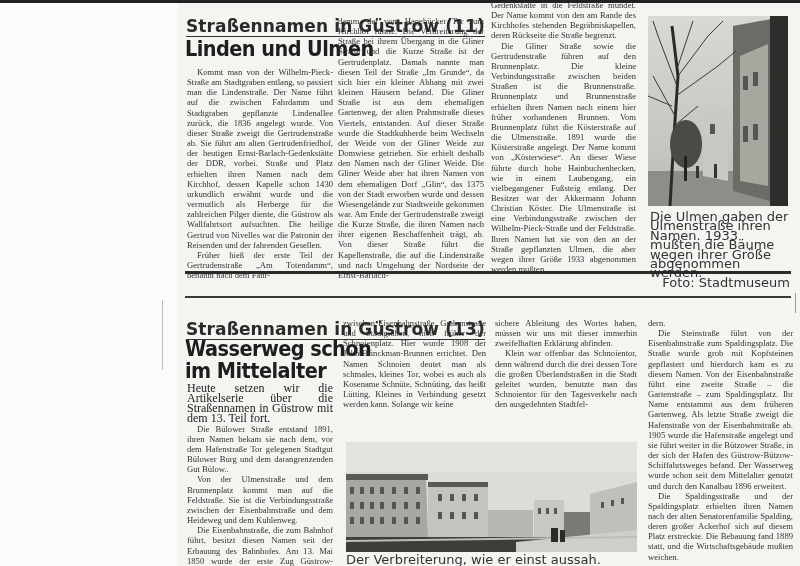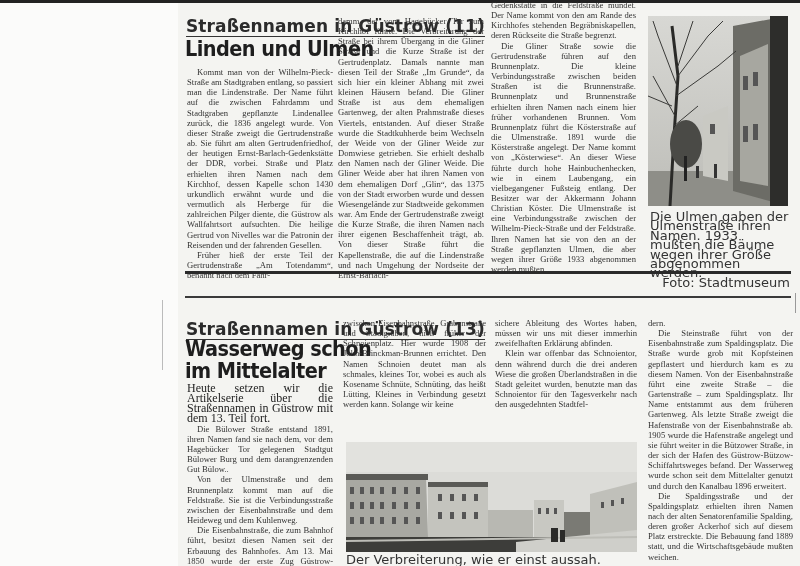--- a/index.html
+++ b/index.html
@@ -113,32 +113,32 @@
 
 <section>
   <div class="kicker" style="left:186px; top:319px;">Straßennamen in Güstrow (13)</div>
   <div class="headline" style="left:185px; top:338px;">
     <div>Wasserweg schon</div>
     <div>im Mittelalter</div>
   </div>
 
   <div class="col" style="left:187px; top:383px; width:146px;">
     <p class="intro noind">Heute setzen wir die Artikelserie über die Straßennamen in Güstrow mit dem 13. Teil fort.</p>
-    <p>Die Bülower Straße entstand 1891, ihren Namen fand sie nach dem, vor dem Hagebücker Tor gelegenen Stadtgut Bülower Burg und dem darangrenzenden Gut Bülow..</p>
+    <p>Die Bülower Straße entstand 1891, ihren Namen bekam sie nach dem, vor dem Hafenstraße Tor gelegenen Stadtgut Bülower Burg und dem darangrenzenden Gut Bülow..</p>
     <p>Von der Ulmenstraße und dem Brunnenplatz kommt man auf die Feldstraße. Sie ist die Verbindungsstraße zwischen der Eisenbahnstraße und dem Heideweg und dem Kuhlenweg.</p>
     <p>Die Eisenbahnstraße, die zum Bahnhof führt, besitzt diesen Namen seit der Erbauung des Bahnhofes. Am 13. Mai 1850 wurde der erste Zug Güstrow-Bützow abgefertigt. Die alte Bezeichnung war Am Damm vor dem Schnoientor zur Nebel. Der Platz rechtsseitig der Schnoienbrücke,</p>
   </div>
 
   <div class="col" style="left:343px; top:318px; width:143px;">
     <p class="noind">zwischen Eisenbahnstraße, Grabenstraße und Stadtgraben, hieß früher der Schnoienplatz. Hier wurde 1908 der John-Brinckman-Brunnen errichtet. Den Namen Schnoien deutet man als schmales, kleines Tor, wobei es auch als Kosename Schnüte, Schnüting, das heißt Lütting, Kleines in Verbindung gesetzt werden kann. Solange wir keine</p>
   </div>
 
   <div class="col" style="left:495px; top:318px; width:142px;">
     <p class="noind">sichere Ableitung des Wortes haben, müssen wir uns mit dieser immerhin zweifelhaften Erklärung abfinden.</p>
-    <p>Klein war offenbar das Schnoientor, denn während durch die drei anderen Wiese die großen Überlandstraßen in die Stadt geleitet wurden, benutzte man das Schnoientor für den Tagesverkehr nach den ausgedehnten Stadtfel-</p>
+    <p>Klein war offenbar das Schnoientor, denn während durch die drei dessen Tore die großen Überlandstraßen in die Stadt geleitet wurden, benutzte man das Schnoientor für den Tagesverkehr nach den ausgedehnten Stadtfel-</p>
   </div>
 
   <div class="col" style="left:648px; top:318px; width:145px;">
     <p class="noind">dern.</p>
     <p>Die Steinstraße führt von der Eisenbahnstraße zum Spaldingsplatz. Die Straße wurde grob mit Kopfsteinen gepflastert und hierdurch kam es zu diesem Namen. Von der Eisenbahnstraße führt eine zweite Straße – die Gartenstraße – zum Spaldingsplatz. Ihr Name entstammt aus dem früheren Gartenweg. Als letzte Straße zweigt die Hafenstraße von der Eisenbahnstraße ab. 1905 wurde die Hafenstraße angelegt und sie führt weiter in die Bützower Straße, in der sich der Hafen des Güstrow-Bützow-Schiffahrtsweges befand. Der Wasserweg wurde schon seit dem Mittelalter genutzt und durch den Kanalbau 1896 erweitert.</p>
     <p>Die Spaldingsstraße und der Spaldingsplatz erhielten ihren Namen nach der alten Senatorenfamilie Spalding, deren großer Ackerhof sich auf diesem Platz erstreckte. Die Bebauung fand 1889 statt, und die Wirtschaftsgebäude mußten weichen.</p>
     <p class="authors">
       <span>Inge Brinckmann</span><br>
       
     </p>

